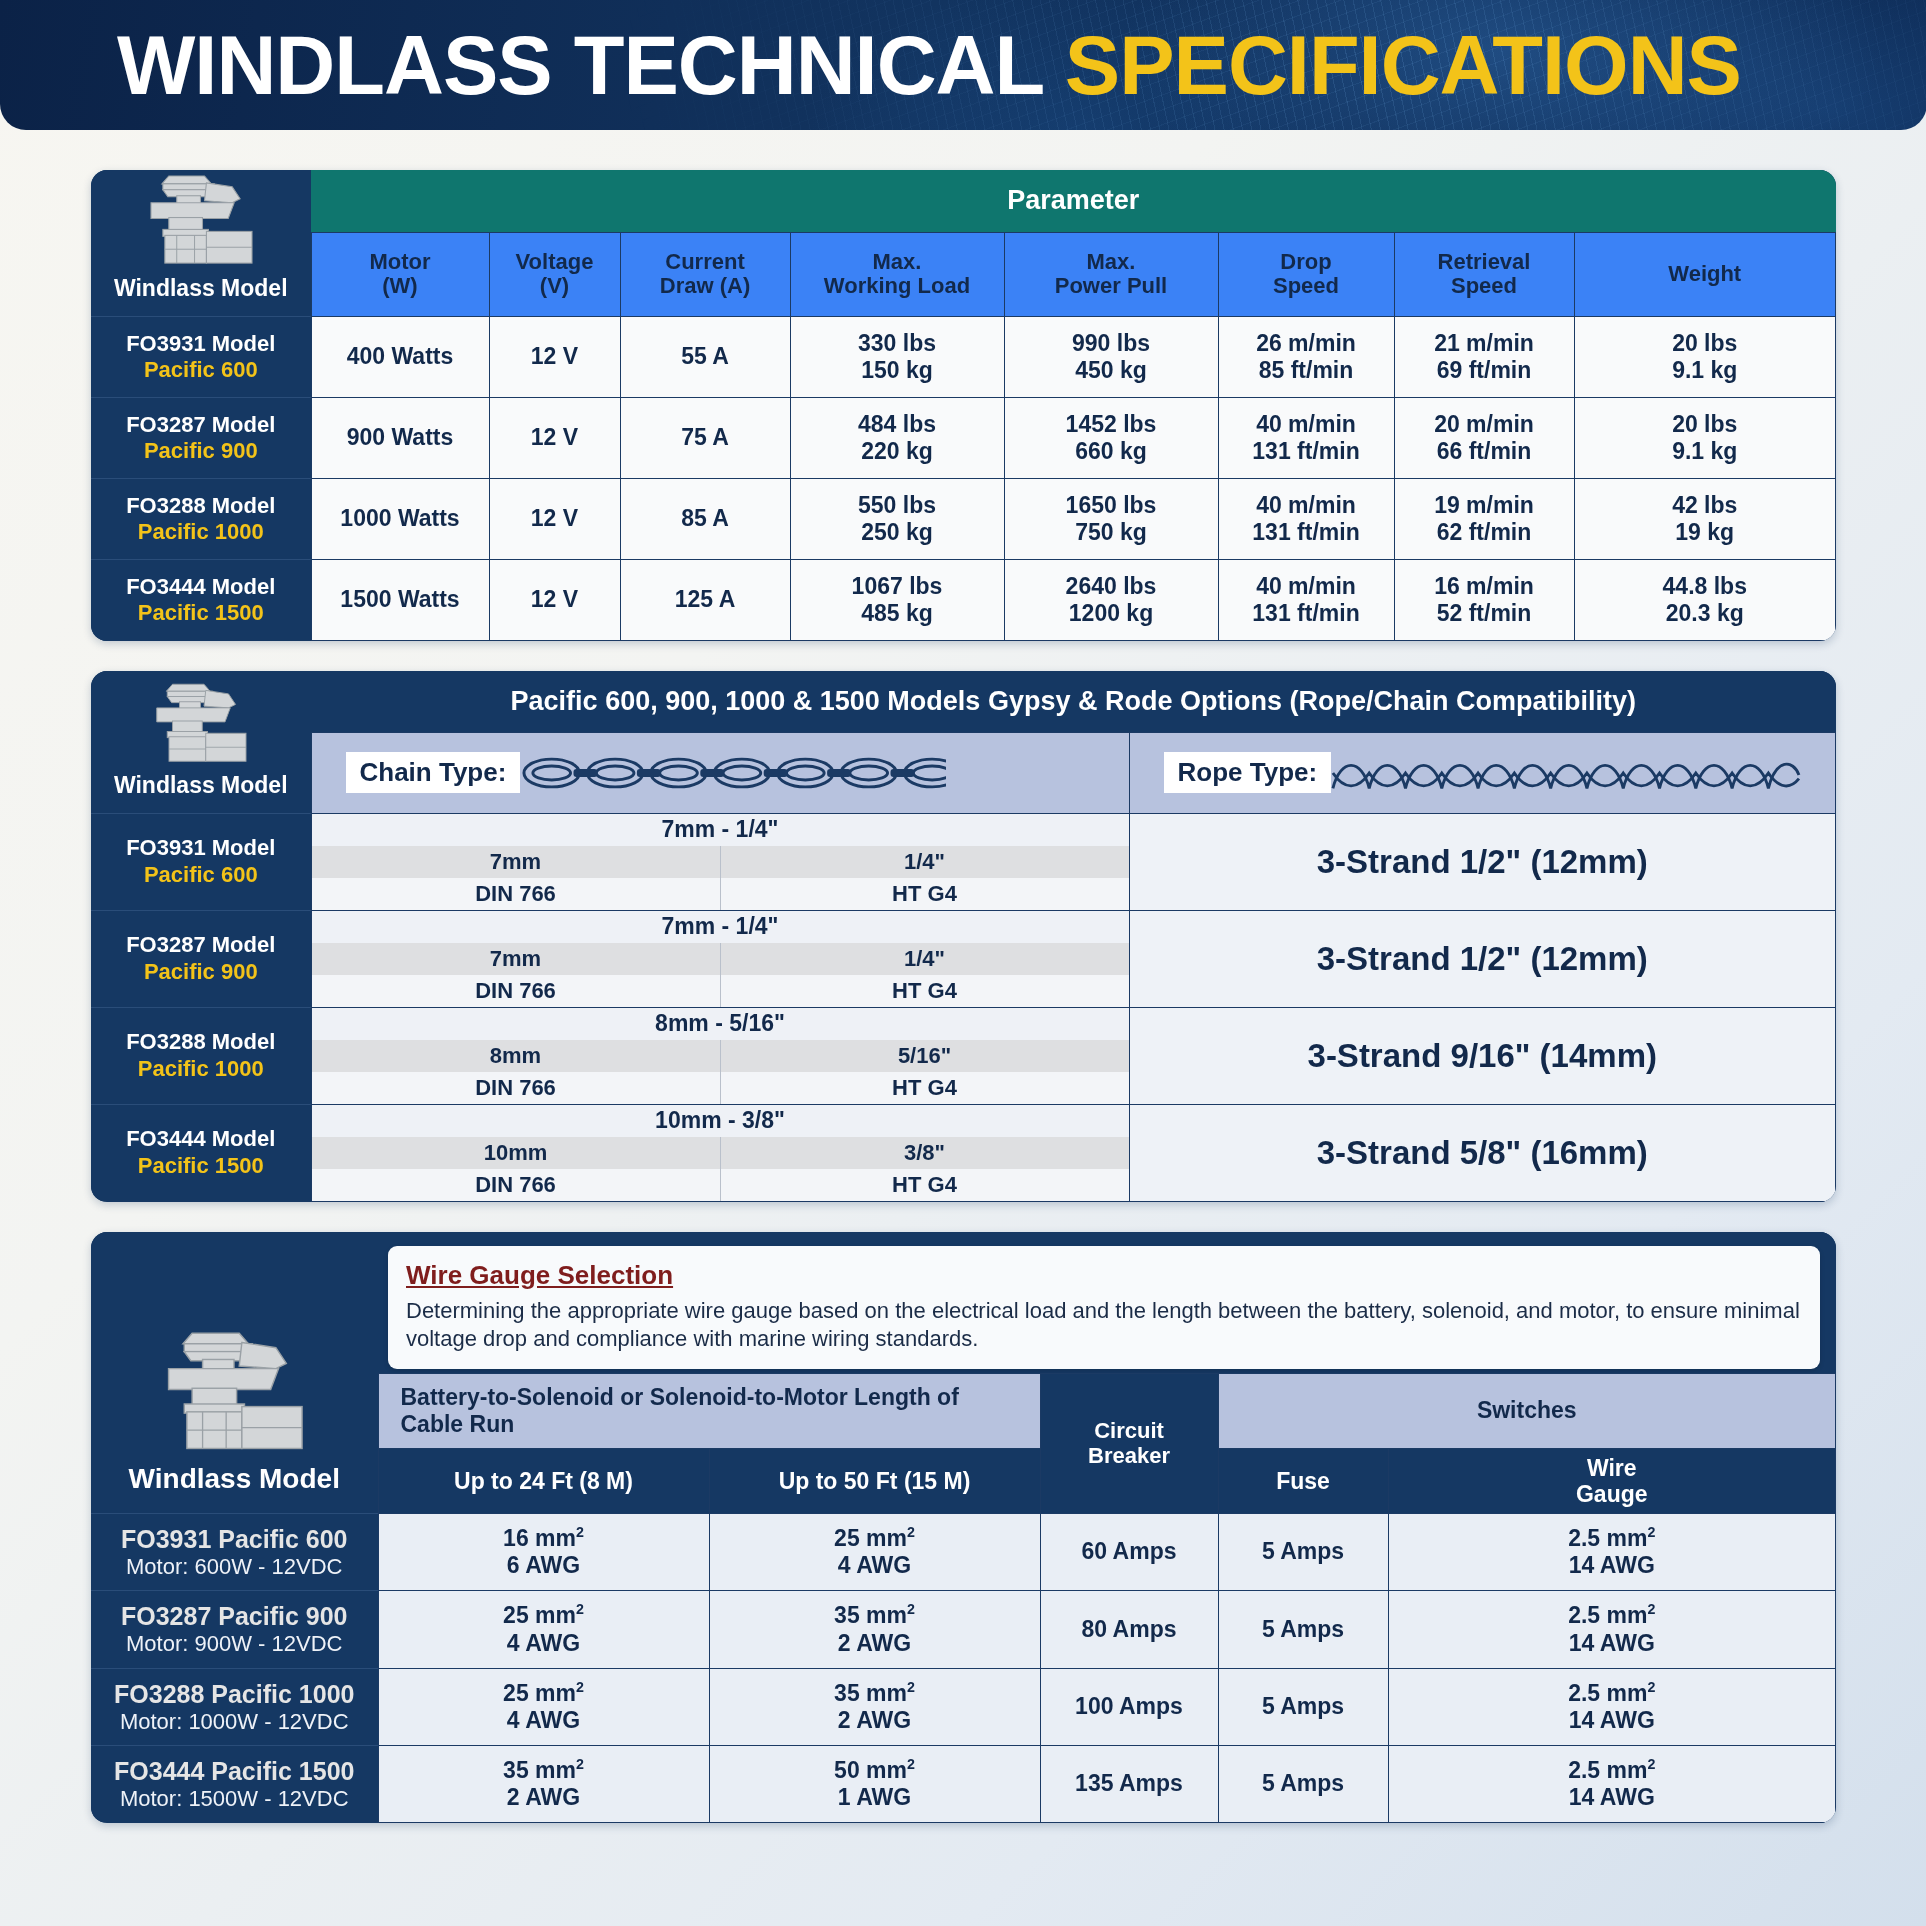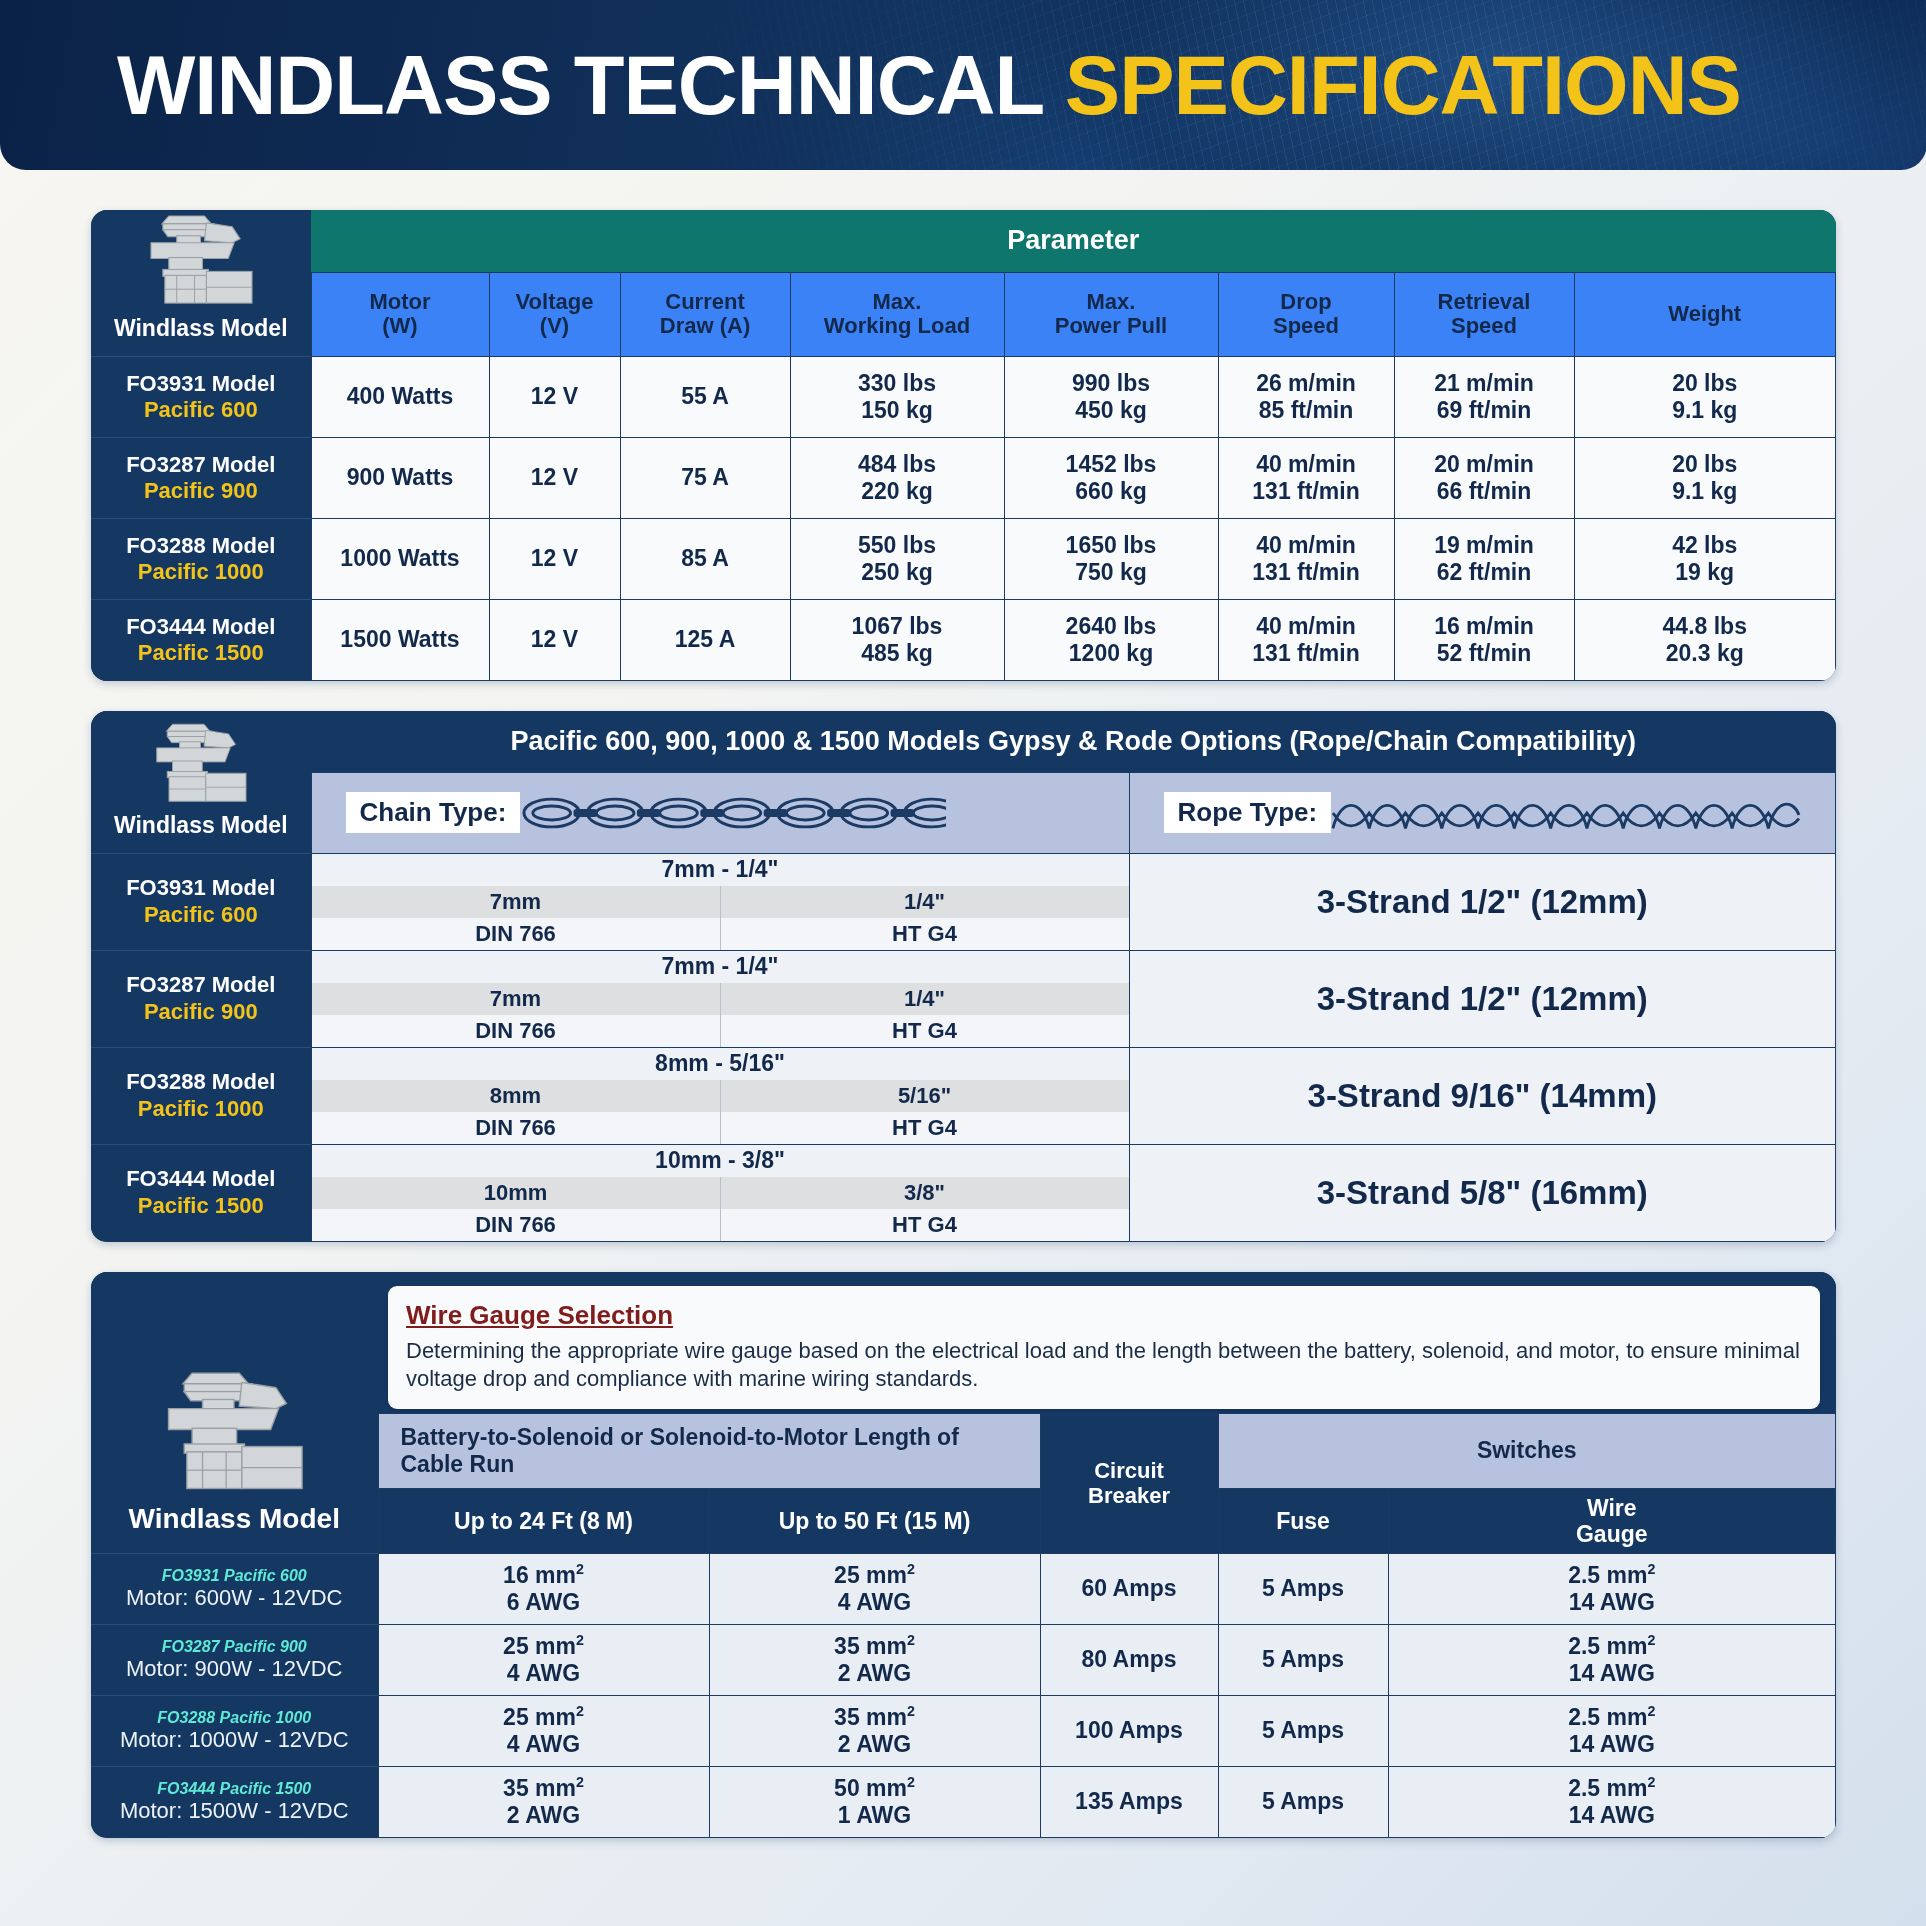--- a/index.html
+++ b/index.html
@@ -7,21 +7,21 @@
   body {
     font-family: "Liberation Sans", sans-serif;
     background: linear-gradient(135deg, #f7f6f1 0%, #f3f4f2 35%, #e3eaf2 75%, #d3dfec 100%);
     color: #14325c;
     overflow: hidden;
   }
 
   
   .banner {
     position: relative;
-    height: 170px;
+    height: 130px;
     background: #0e2a52;
     background-image:
       radial-gradient(ellipse 614px 297px at 78% 40%, rgba(56,120,190,0.40) 0%, rgba(14,42,82,0) 62%),
       radial-gradient(ellipse 515px 257px at 95% 85%, rgba(40,100,170,0.32) 0%, rgba(14,42,82,0) 65%),
       radial-gradient(ellipse 416px 228px at 56% 100%, rgba(30,86,150,0.30) 0%, rgba(14,42,82,0) 65%),
       linear-gradient(100deg, #0b2247 0%, #123460 48%, #0d2a54 100%);
     border-bottom-left-radius: 26px;
     border-bottom-right-radius: 26px;
     overflow: hidden;
     display: flex;
@@ -196,21 +196,21 @@
   }
   .t3 .modelhead {
     background: #153863; color: #fff; text-align: center;
     vertical-align: bottom; padding-bottom: 18px;
   }
   .t3 .modelhead .lbl { font-size: 28px; font-weight: bold; }
   .t3 .modelcell {
     background: #153863; text-align: center; padding: 10px 6px;
     border-top: 1.5px solid #2a4d79; line-height: 1.2;
   }
-  .t3 .modelcell .gold { color: #5eead4; font-size: 16px; font-weight: bold; display: block; font-style: italic; }
+  .t3 .modelcell .gold { color: #e5e5e5; font-size: 25px; font-weight: bold; display: block; }
   .t3 .modelcell .wht { color: #eef2f8; font-size: 22px; display: block; }
   .t3 .datacell {
     background: #e9eef5; color: #12294b; text-align: center;
     font-size: 23px; font-weight: bold; line-height: 1.2;
     height: 71px; vertical-align: middle; border: 1.5px solid #1b3a64;
   }
 
   
   .wicon { display: block; margin: 0 auto; }
   sup { font-size: 0.62em; vertical-align: super; }

